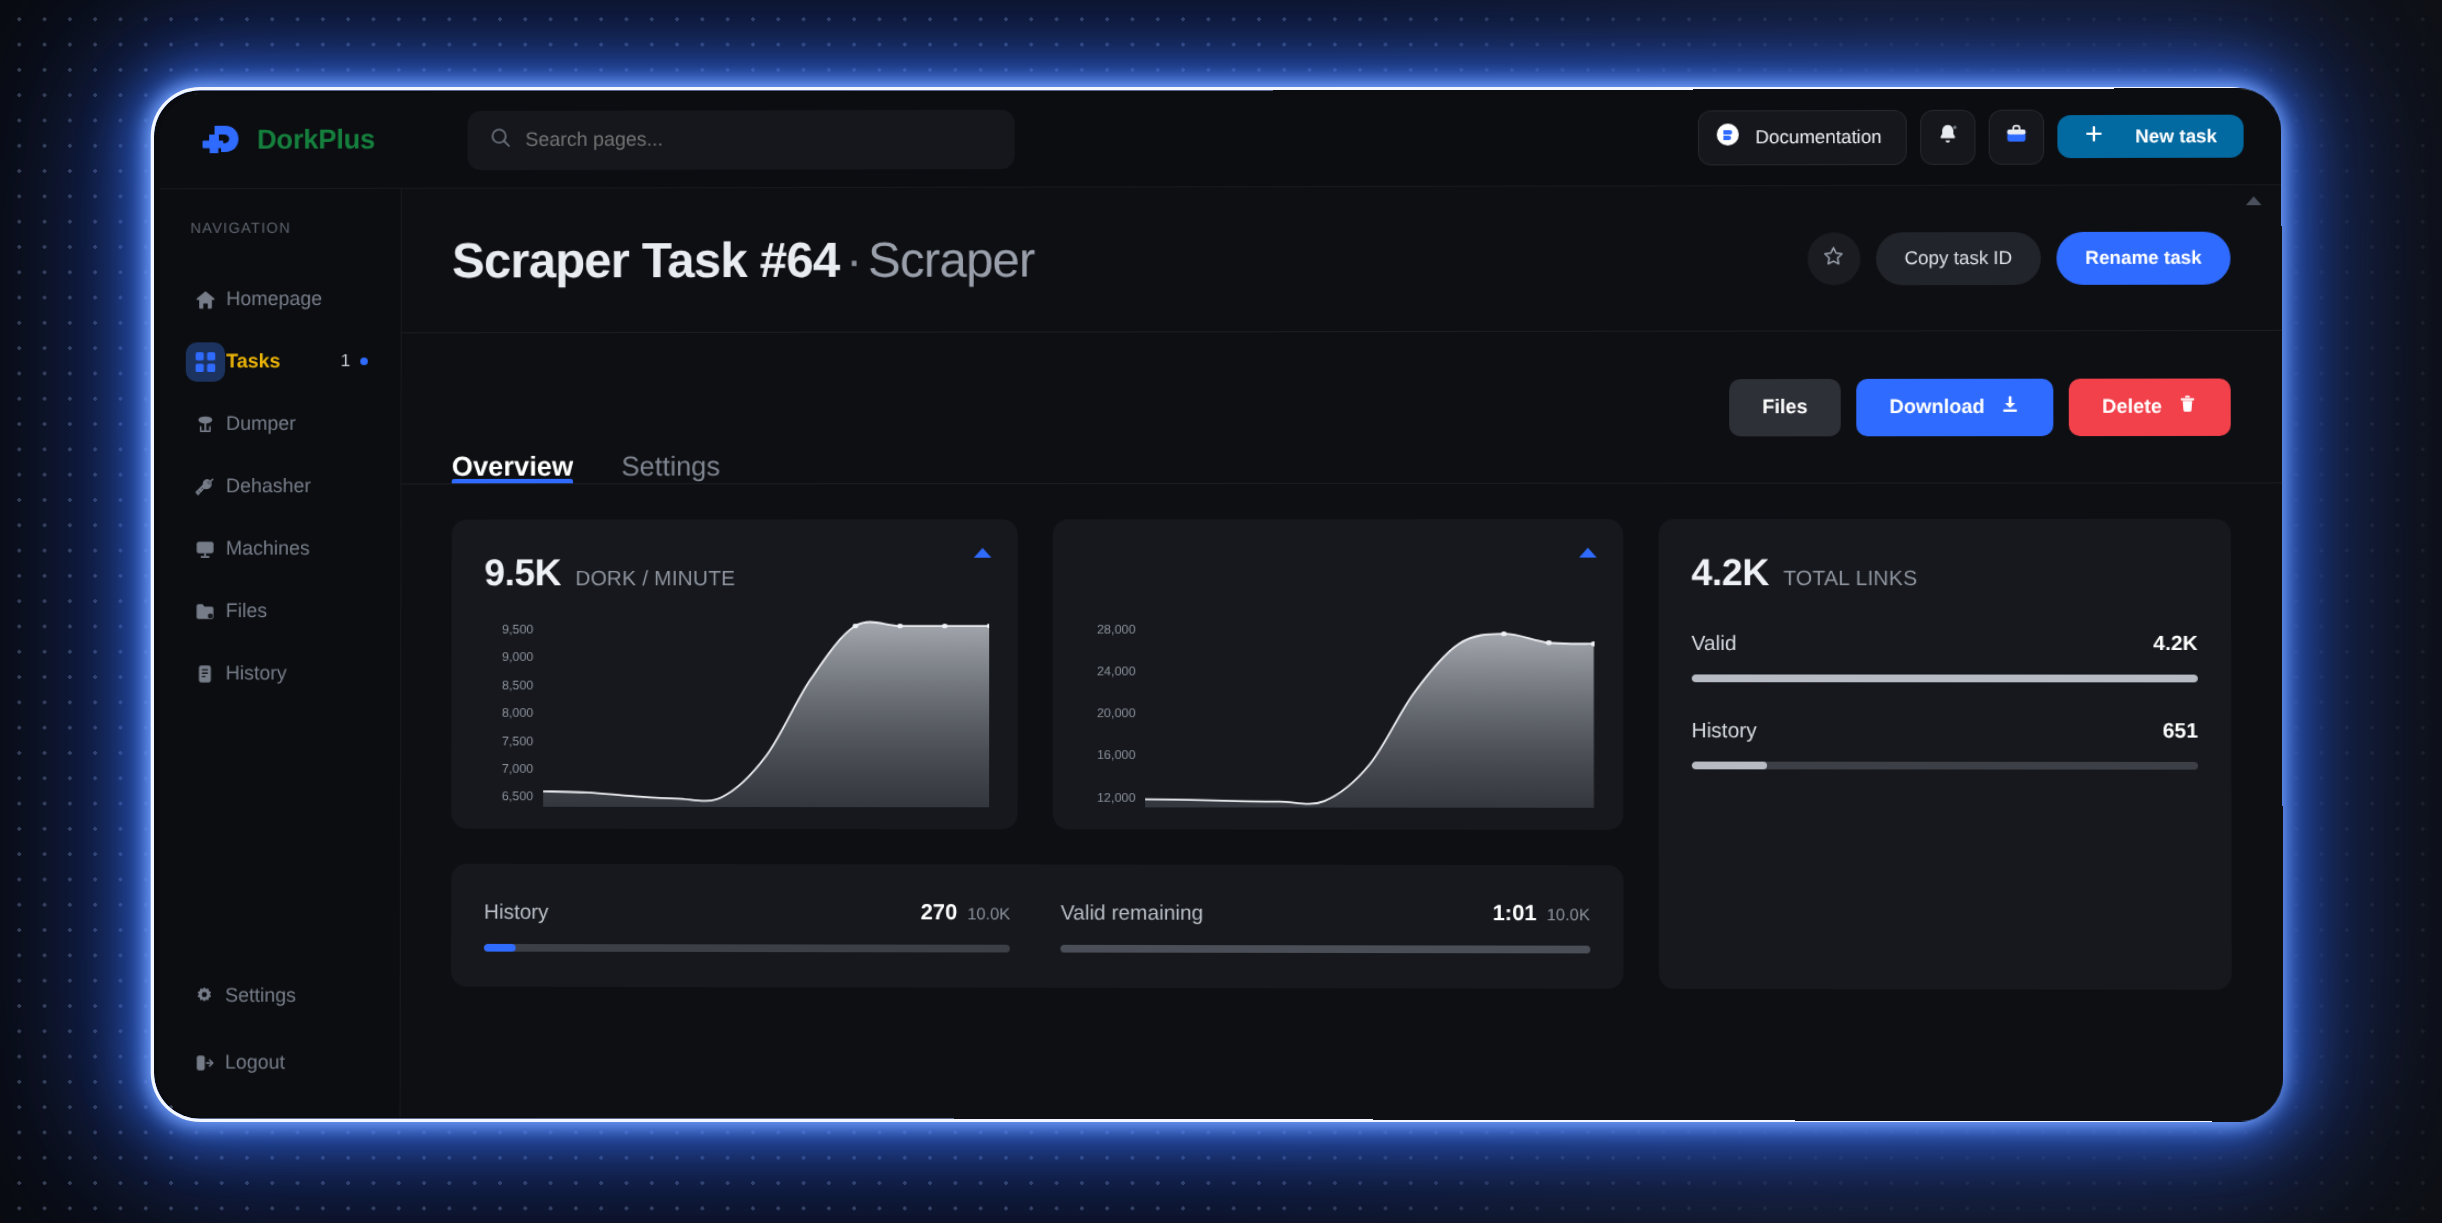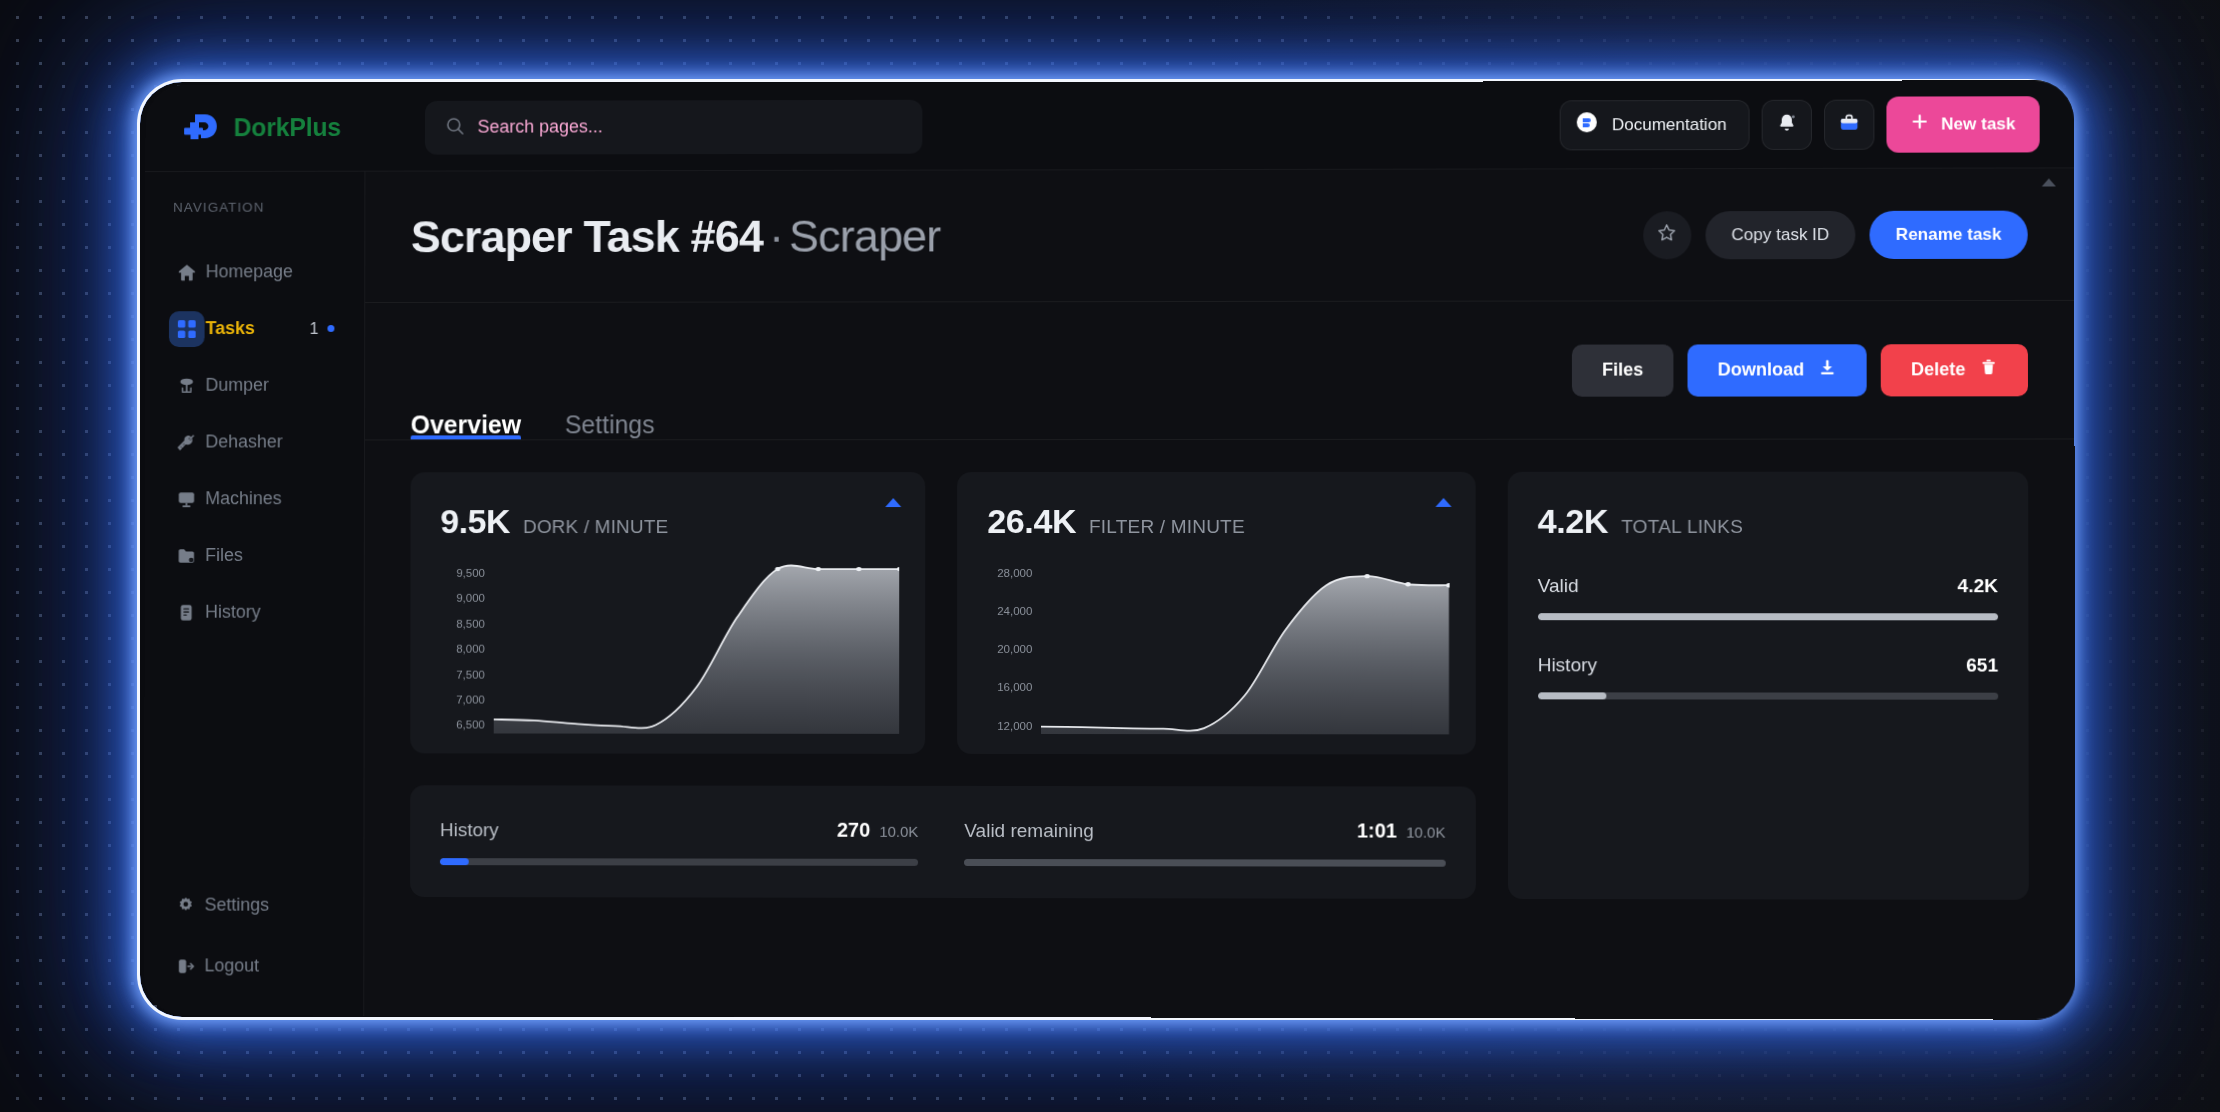--- a/index.html
+++ b/index.html
@@ -74,41 +74,41 @@
   .brand-name { font-size: 25px; font-weight: 700; color: #15803d; letter-spacing: -0.2px; }
 
   .searchbar {
     width: 500px; height: 54px;
     background: #15171c;
     border-radius: 12px;
     display: flex; align-items: center; gap: 13px;
     padding: 0 20px;
     margin-left: 32px;
   }
-  .search-ph { font-size: 18px; color: #f9a8d4; }
+  .search-ph { font-size: 18px; color: #737373; }
 
   .top-actions { margin-left: auto; display: flex; align-items: center; gap: 12px; }
   .btn-doc {
     height: 50px; padding: 0 22px 0 14px;
     background: #15171c; border: 1px solid rgba(255,255,255,0.07);
     border-radius: 12px;
     display: flex; align-items: center; gap: 13px;
     color: #eef1f5; font-size: 17px; font-weight: 500;
   }
   .icon-sq {
     width: 50px; height: 50px;
     background: #15171c; border: 1px solid rgba(255,255,255,0.07);
     border-radius: 12px;
     display: flex; align-items: center; justify-content: center;
     position: relative;
   }
   .btn-new {
-    height: 56px; padding: 0 24px;
-    background: #ec4899; border-radius: 12px;
-    display: flex; align-items: center; gap: 12px;
+    height: 39px; padding: 0 24px;
+    background: #0369a1; border-radius: 12px;
+    display: flex; align-items: center; gap: 28px;
     color: #fff; font-size: 17px; font-weight: 600;
   }
 
   
   .body { flex: 1; display: flex; min-height: 0; }
 
   
   .sidebar {
     width: 222px; flex: 0 0 222px;
     background: #0c0d11;
@@ -548,24 +548,20 @@
                   <circle cx="280.00" cy="6.00" r="2.6" fill="#eef1f5" vector-effect="non-scaling-stroke"></circle>
                   <circle cx="320.00" cy="6.00" r="2.6" fill="#eef1f5" vector-effect="non-scaling-stroke"></circle>
                   <circle cx="360.00" cy="6.00" r="2.6" fill="#eef1f5" vector-effect="non-scaling-stroke"></circle>
                   <circle cx="400.00" cy="6.00" r="2.6" fill="#eef1f5" vector-effect="non-scaling-stroke"></circle>
                 </svg>
             </div>
           </div>
         </div>
 
         <div class="card card-metric">
-          <div class="metric-head">
-            <span class="metric-big">26.4K</span>
-            <span class="metric-cap">FILTER / MINUTE</span>
-          </div>
           <div class="trend-up"></div>
           <div class="chart-wrap">
             <div class="yaxis">
               <span class="ytick">28,000</span>
               <span class="ytick">24,000</span>
               <span class="ytick">20,000</span>
               <span class="ytick">16,000</span>
               <span class="ytick">12,000</span>
             </div>
             <div class="plot">

